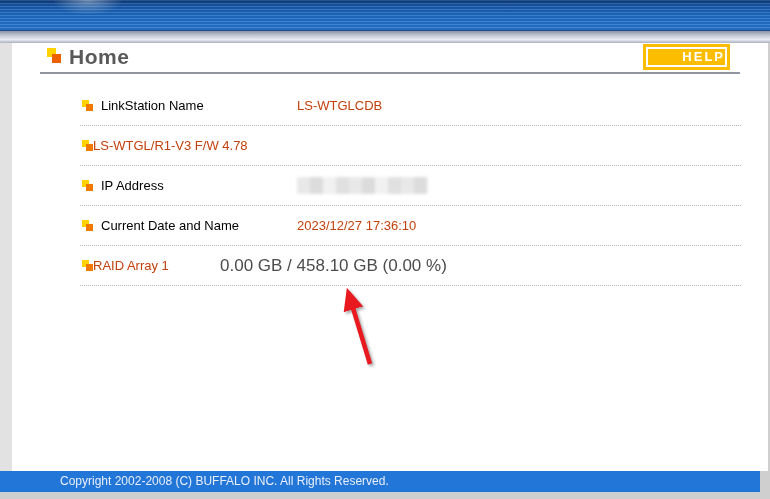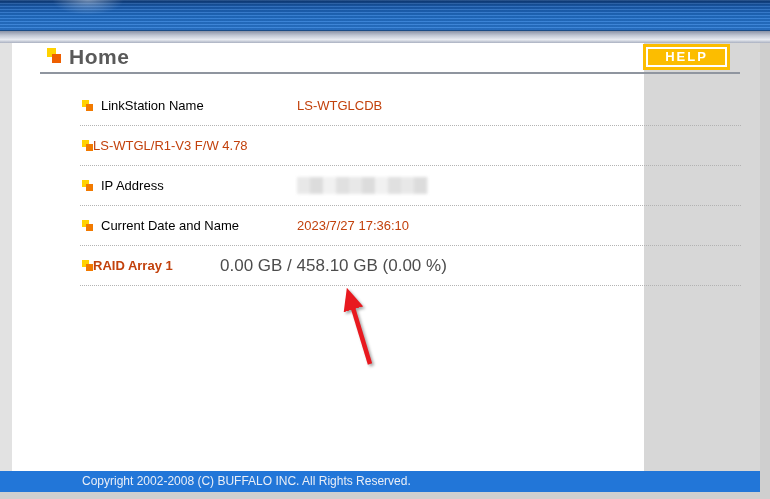--- a/index.html
+++ b/index.html
@@ -24,21 +24,21 @@
   .banner-sep {
     position:absolute; left:0; top:31px; width:770px; height:12px;
     background:linear-gradient(180deg, #8b93a6 0%, #c3c9d5 38%, #e8ebf1 72%, #a9b0c0 100%);
   }
 
   
   .left-strip  { position:absolute; left:0; top:43px; width:12px; height:428px; background:#e2e2e2; }
   .right-strip { position:absolute; left:760px; top:43px; width:10px; height:456px; background:#cfcfcf; }
 
   
-  .content { position:absolute; left:12px; top:43px; width:632px; height:428px; background:#ffffff; }
+  .content { position:absolute; left:12px; top:43px; width:756px; height:428px; background:#ffffff; }
 
   .icon2 { position:relative; display:inline-block; }
   .icon2 .sq-y { position:absolute; background:#ffd200; }
   .icon2 .sq-o { position:absolute; background:#f27a00; }
 
   .title-icon { position:absolute; left:35px; top:5px; width:16px; height:16px; }
   .title-icon .sq-y { left:0; top:0; width:9px; height:9px; }
   .title-icon .sq-o { left:5px; top:6px; width:9px; height:9px; background:#ee5f00; }
 
   .page-title {
@@ -47,49 +47,49 @@
   }
   .title-rule { position:absolute; left:28px; top:29px; width:700px; height:2px; background:#8f959f; }
 
   .help-btn {
     position:absolute; left:631px; top:1px; width:87px; height:26px;
     background:#fcbd00; padding:3px; cursor:pointer;
   }
   .help-btn .inner {
     width:100%; height:100%; background:#fcbd00; border:2px solid #ffffff;
     color:#ffffff; font-size:13px; font-weight:bold; letter-spacing:2px;
-    text-align:center; line-height:15px;
+    text-align:right; line-height:15px;
   }
 
   
   .rows { position:absolute; left:68px; top:43px; width:661px; }
   .row { height:40px; display:flex; align-items:center; border-bottom:1px dotted #b3b3b3; }
   .row-icon { width:11px; height:11px; margin-left:2px; flex:0 0 11px; }
   .row-icon .sq-y { left:0; top:0; width:7px; height:7px; }
   .row-icon .sq-o { left:4px; top:4px; width:7px; height:7px; }
   .row-label { margin-left:8px; width:196px; flex:0 0 196px; font-size:13px; color:#000000; }
   .row-value { font-size:13px; color:#c2410c; white-space:nowrap; }
-  .value-col { width:127px; flex:0 0 127px;font-weight:bold; }
+  .value-col { width:127px; flex:0 0 127px; }
   .row-extra { font-size:17px; color:#4c4c4c; white-space:nowrap; }
 
   .redacted {
     width:131px; height:17px; border-radius:1px;
     background:repeating-linear-gradient(90deg,#e6e6e6 0 13px,#d9d9d9 13px 26px,#f0f0f0 26px 39px,#dddddd 39px 52px);
     filter:blur(1.5px); opacity:.9;
   }
 
   
   .arrow-svg { position:absolute; left:318px; top:236px; }
 
   
   .footer {
     position:absolute; left:0; top:471px; width:760px; height:21px;
     background:#2276d8; color:#e9eef7; font-size:12px; line-height:21px;
   }
-  .footer span { padding-left:82px;margin-top:22px; }
+  .footer span { padding-left:60px;margin-top:22px; }
   .bottom-strip { position:absolute; left:0; top:492px; width:770px; height:7px; background:#cfcfcf; }
 </style>
 </head>
 <body>
 
 <div class="page">
 
   <div class="top-banner">
     <div class="gloss"></div>
   </div>
@@ -139,21 +139,21 @@
         <span class="row-label">IP Address</span>
         <span class="redacted"></span>
       </div>
 
       <div class="row">
         <span class="icon2 row-icon">
             <span class="sq-y"></span>
             <span class="sq-o"></span>
           </span>
         <span class="row-label">Current Date and Name</span>
-        <span class="row-value">2023/7/27 17:36:10</span>
+        <span class="row-value">2023/12/27 17:36:10</span>
       </div>
 
       <div class="row">
         <span class="icon2 row-icon">
             <span class="sq-y"></span>
             <span class="sq-o"></span>
           </span>
         <span class="row-value value-col">RAID Array 1</span>
         <span class="row-extra">0.00 GB / 458.10 GB (0.00 %)</span>
       </div>

